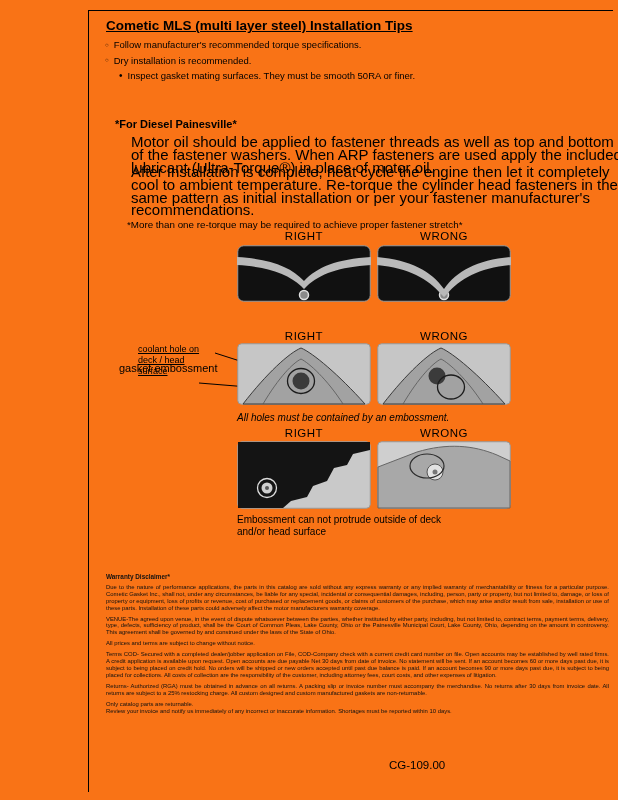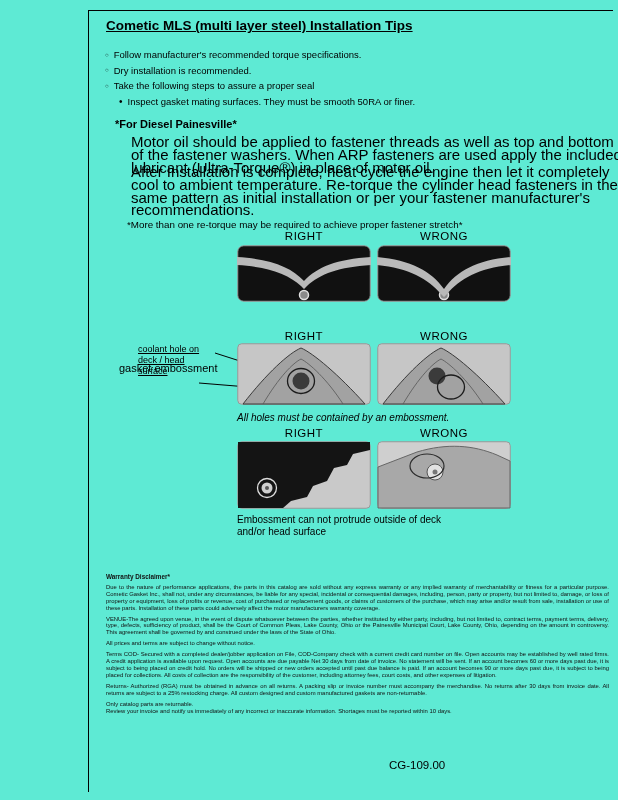--- a/index.html
+++ b/index.html
@@ -1,29 +1,29 @@
 <!DOCTYPE html>
 <html><head>
 <meta charset="utf-8">
 <style>
   html,body{margin:0;padding:0;background:#e8e8e8;}
   .page{
-    position:relative;width:618px;height:800px;background:#5eead4;
+    position:relative;width:618px;height:800px;background:#f97316;
     font-family:"Liberation Sans","DejaVu Sans",sans-serif;color:#000;
     overflow:hidden;margin:0 auto;
   }
   .frame{
     position:absolute;left:88px;top:10px;width:524px;height:781px;
     border-top:1.5px solid #000;border-left:1.5px solid #000;
   }
   .title{
     position:absolute;left:106px;top:18px;margin:0;
     font-size:13.5px;font-weight:bold;text-decoration:underline;white-space:nowrap;
   }
-  .tips{position:absolute;left:105px;top:48px;width:500px;font-size:9.5px;line-height:13.5px;}
+  .tips{position:absolute;left:105px;top:38px;width:500px;font-size:9.5px;line-height:13.5px;}
   .b::before{content:"\25CB";font-size:6px;margin-right:5px;position:relative;top:-1.5px;}
   .sb{margin-left:14px;}
   .sb::before{content:"\2022";font-size:10px;margin-right:5px;}
   .diesel-h{position:absolute;left:115px;top:118px;margin:0;font-size:11px;font-weight:bold;}
   .body-p{position:absolute;left:131px;width:496px;font-size:15px;line-height:12.8px;margin:0;}
   .p1{top:136px;}
   .p2{top:166px;}
   .note{position:absolute;left:115px;top:207px;font-size:9.8px;margin:12px;white-space:nowrap;}
   .dlabel{position:absolute;width:134px;text-align:center;font-size:11.5px;letter-spacing:0.5px;}
   .l-left{left:237px;}
@@ -54,21 +54,20 @@
 <body>
 
 <div class="page">
   <div class="frame"></div>
 
   <h1 class="title">Cometic MLS (multi layer steel) Installation Tips</h1>
 
   <div class="tips">
     <div class="b"><span>Follow manufacturer's recommended torque specifications.</span></div>
     <div class="b"><span>Dry installation is recommended.</span></div>
-    <div class="b"><span>Take the following steps to assure a proper seal</span></div>
     <div class="sb"><span>Inspect gasket mating surfaces.  They must be smooth 50RA or finer.</span></div>
   </div>
 
   <h2 class="diesel-h">*For Diesel Painesville*</h2>
   <p class="body-p p1">Motor oil should be applied to fastener threads as well as top and bottom of the fastener washers. When ARP fasteners are used apply the included lubricant (Ultra-Torque®) in place of motor oil.</p>
   <p class="body-p p2">After Installation is complete, heat cycle the engine then let it completely cool to ambient temperature. Re-torque the cylinder head fasteners in the same pattern as initial installation or per your fastener manufacturer's recommendations.</p>
   <p class="note">*More than one re-torque may be required to achieve proper fastener stretch*</p>
 
   <div class="dlabel l-left row1-lbl">RIGHT</div>
   <div class="dlabel l-right row1-lbl">WRONG</div>

